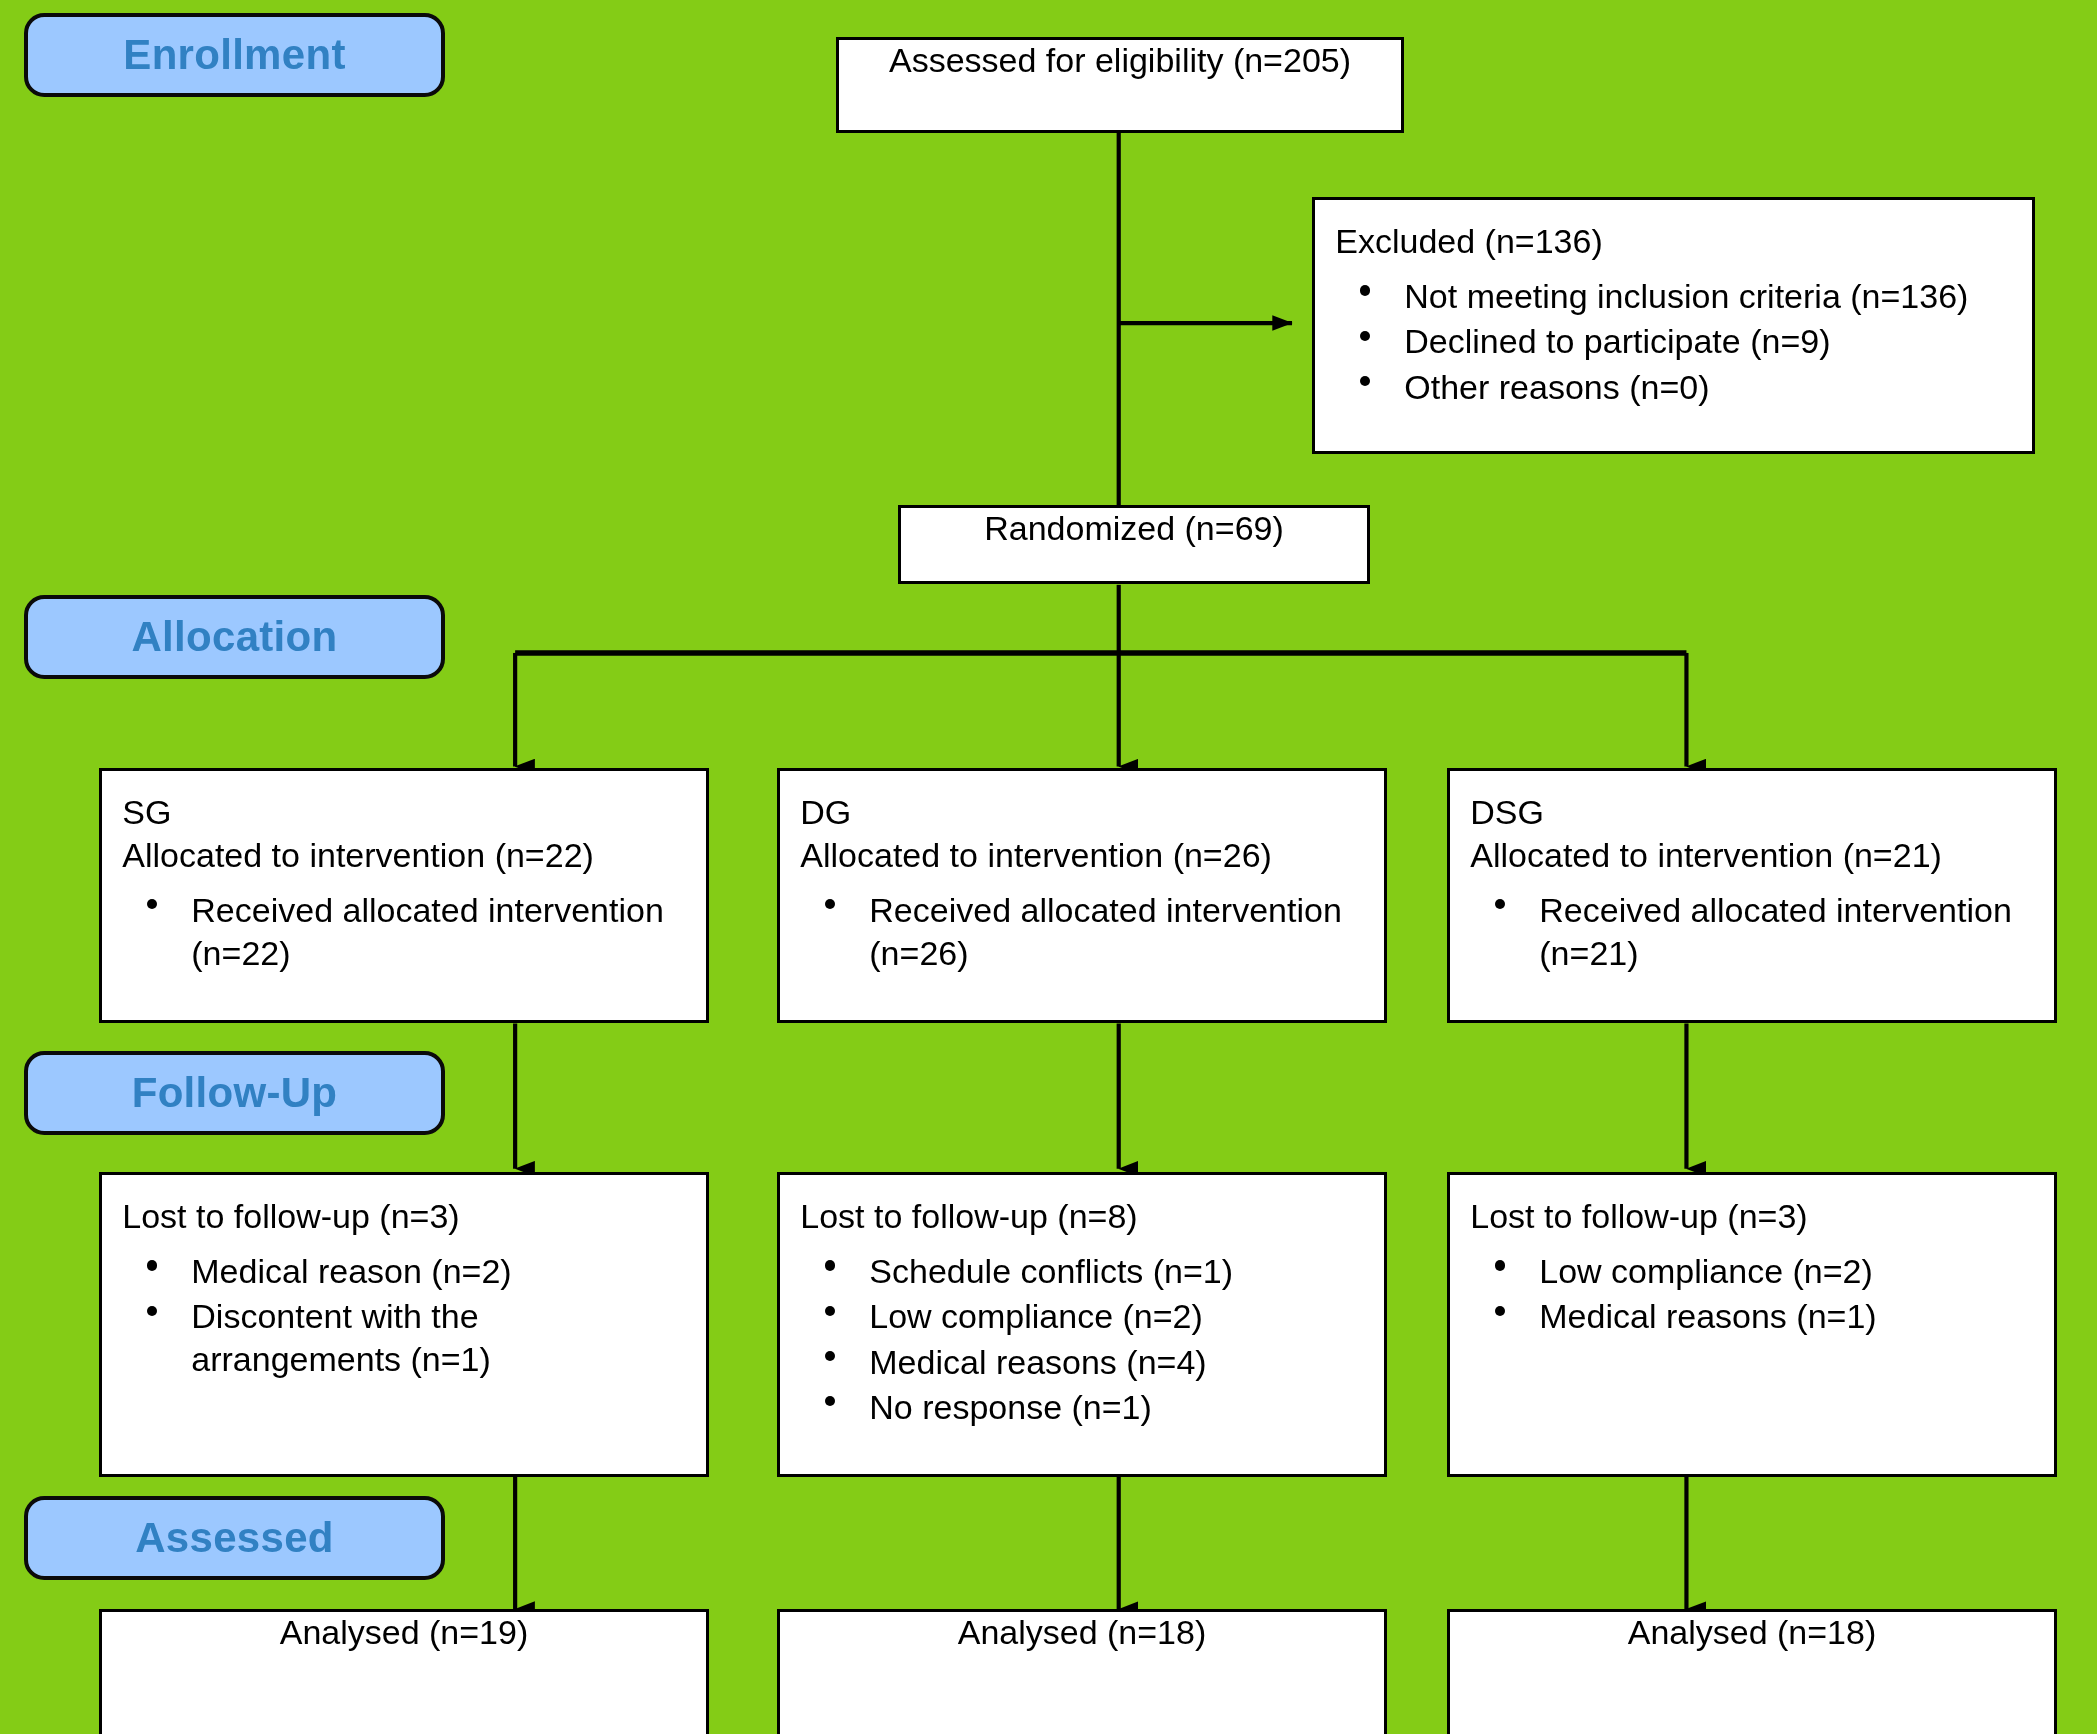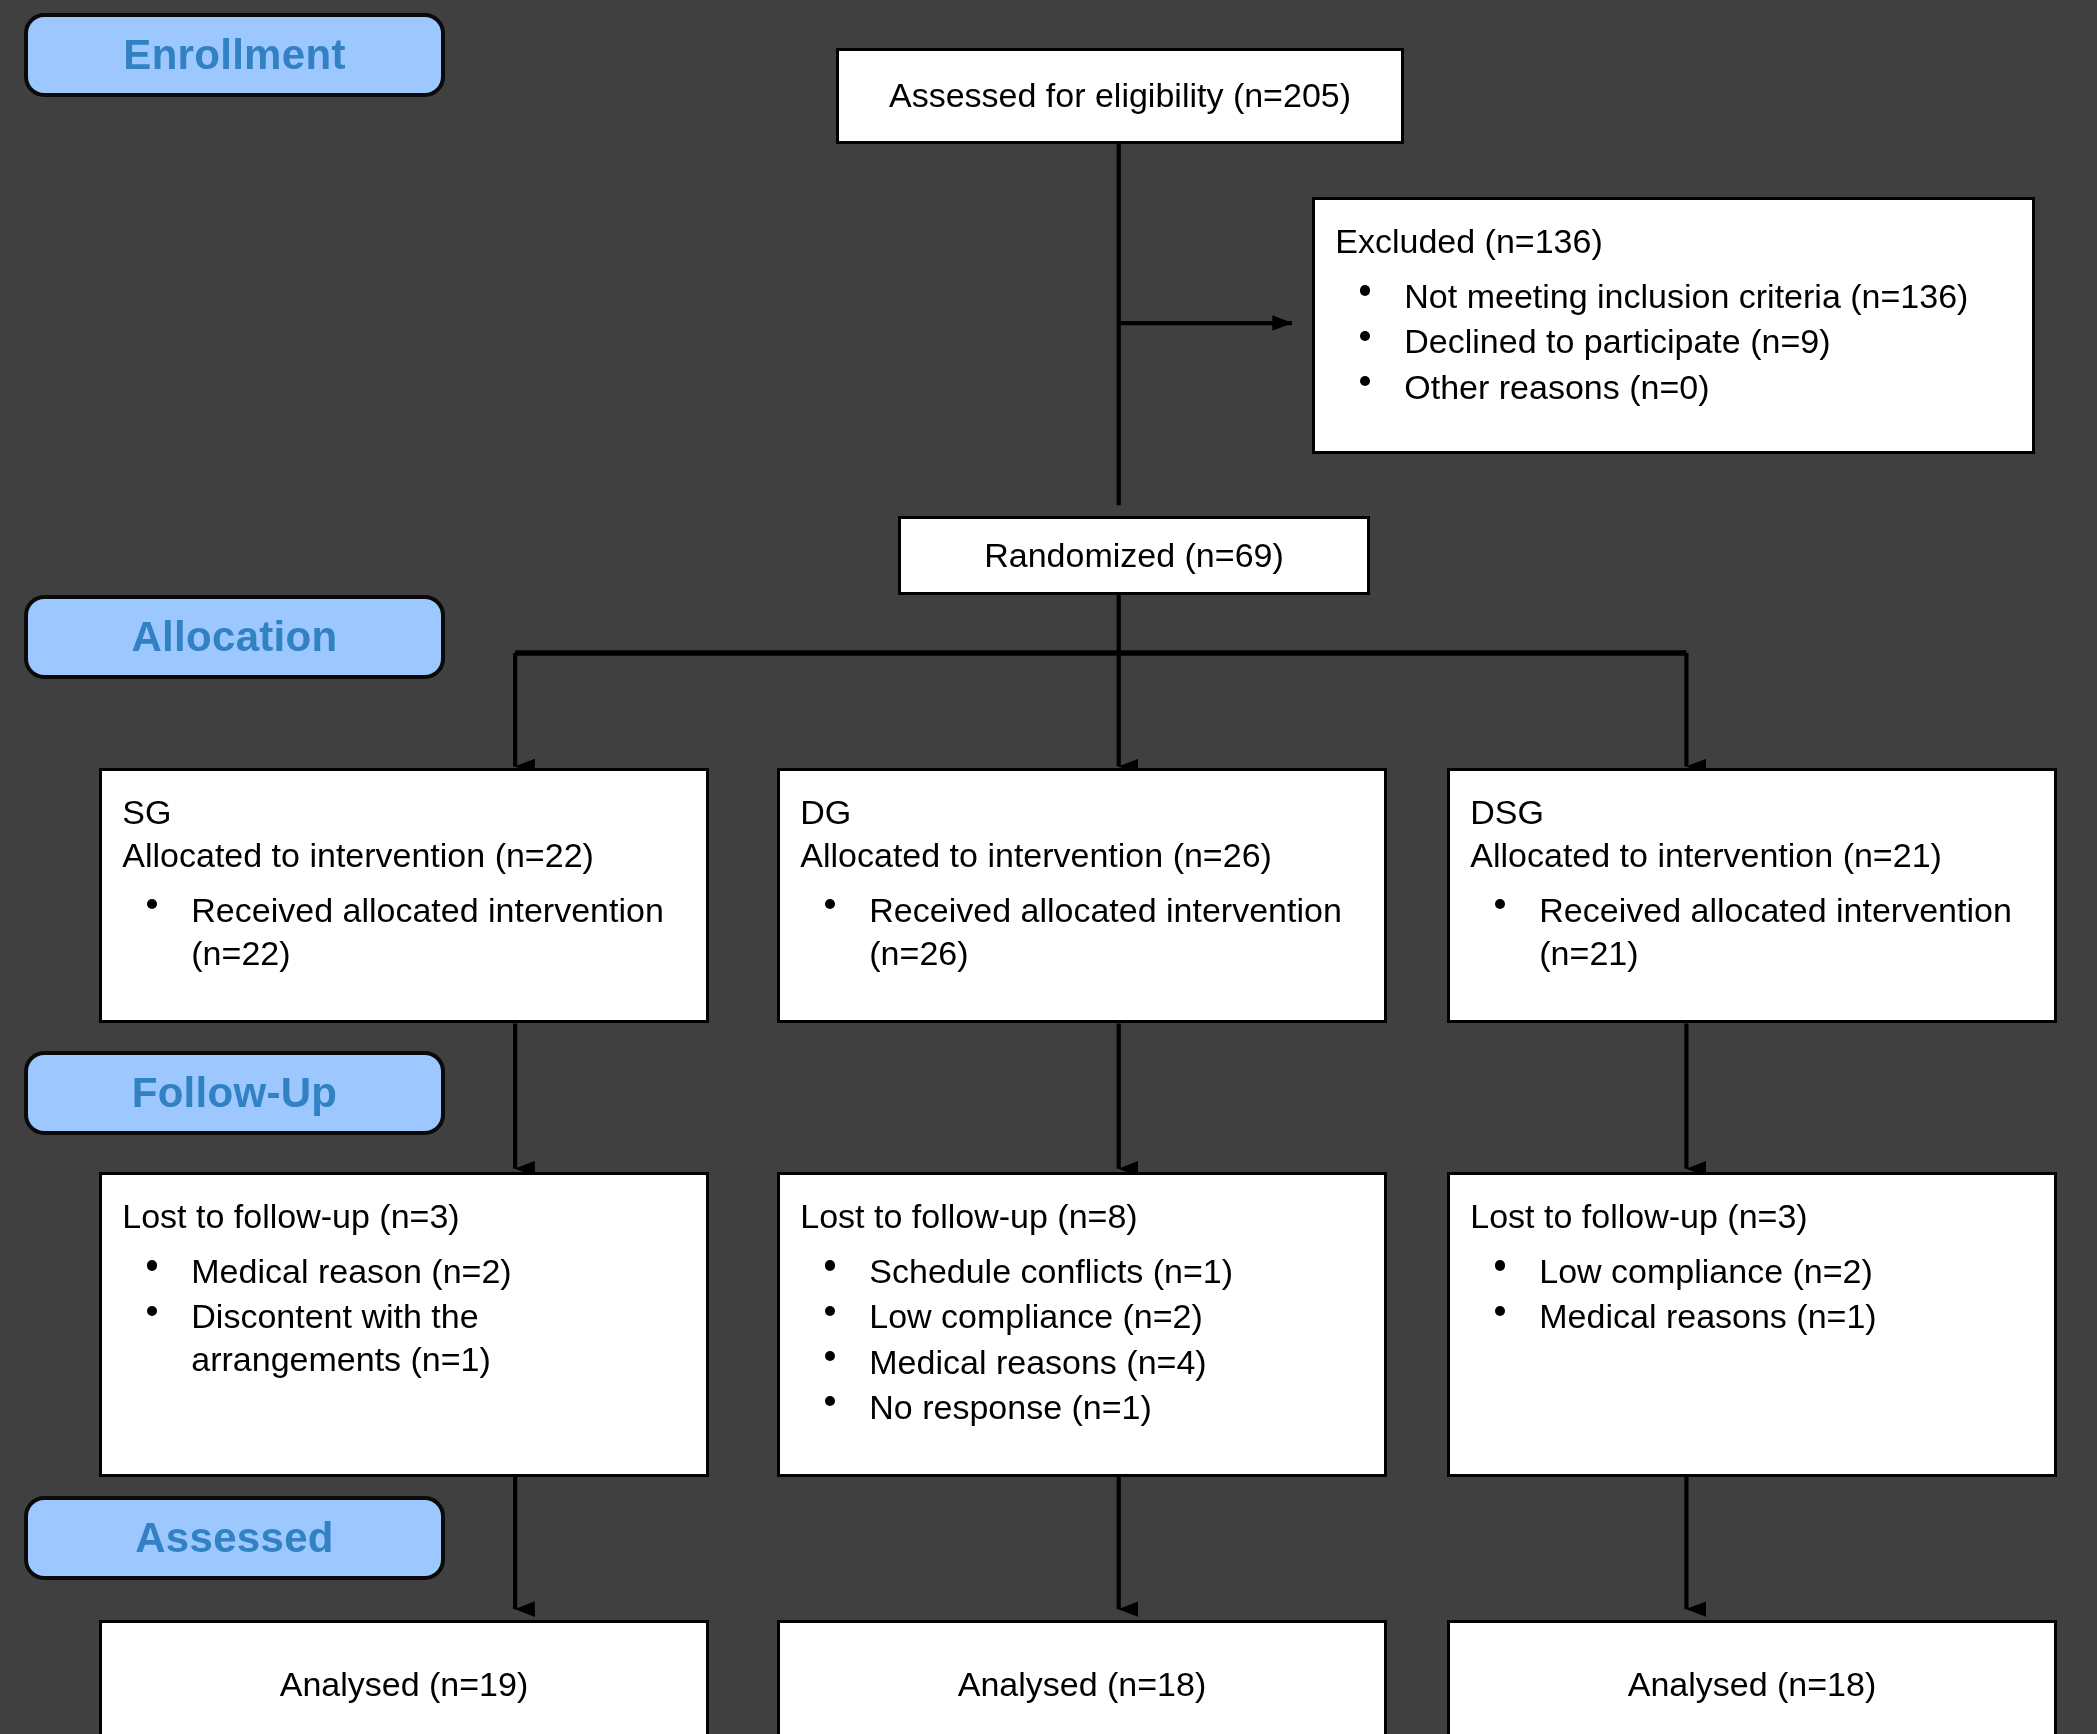--- a/index.html
+++ b/index.html
@@ -7,21 +7,21 @@
     padding: 0;
     background: #ffffff;
   }
   body {
     font-family: "Liberation Sans", sans-serif;
   }
   #stage {
     position: relative;
     width: 2097px;
     height: 1735px;
-    background: #404040;
+    background: #84cc16;
     overflow: hidden;
   }
   #svg-layer {
     position: absolute;
     left: 0; top: 0;
     width: 2097px;
     height: 1735px;
   }
 
   
@@ -48,23 +48,22 @@
   
   .flow-box {
     position: absolute;
     background: #ffffff;
     border: 3.6px solid #000000;
     box-sizing: border-box;
     z-index: 4;
   }
   .flow-box.centered {
     display: flex;
-    align-items: center;
+    align-items: flex-start;
     justify-content: center;
-    margin-top: 11px;
   }
   .box-text {
     font-size: 34px;
     color: #000000;
     line-height: 1.22;
     white-space: nowrap;
   }
   .box-body {
     padding: 20.3px 18px 0 20.3px;
   }

